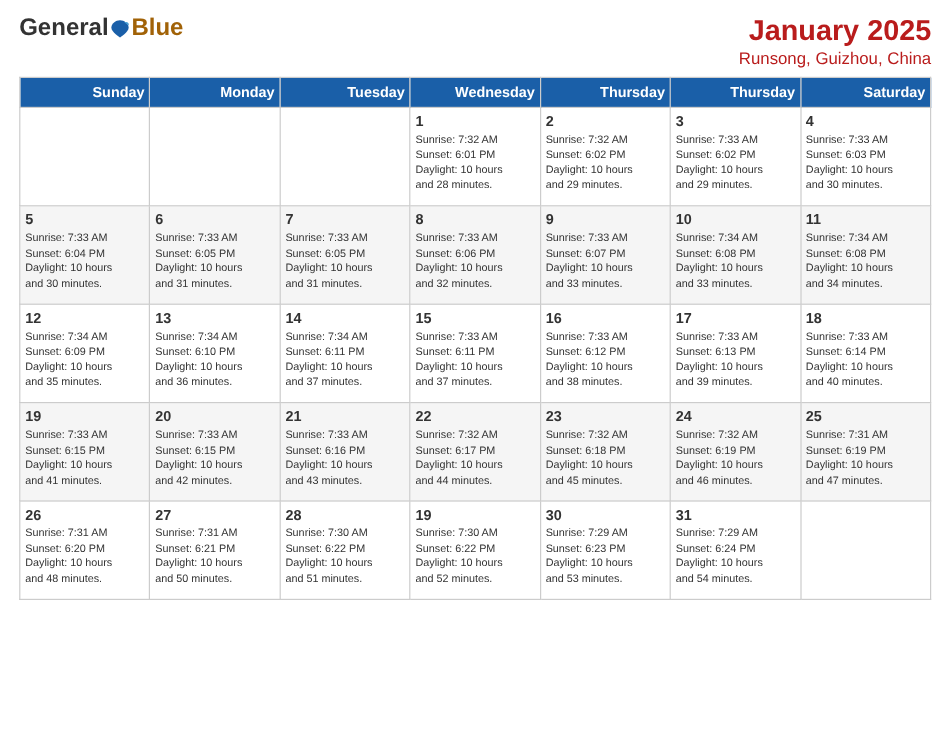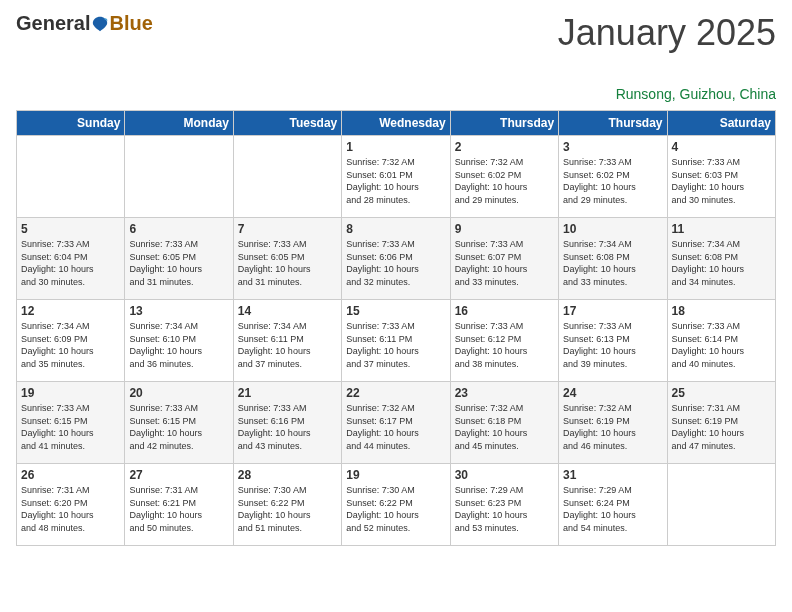--- a/index.html
+++ b/index.html
@@ -41,28 +41,27 @@
     }
     .logo-icon {
       width: 18px;
       height: 18px;
       margin-left: 1px;
     }
     .title-block {
       text-align: right;
     }
     .calendar-title {
-      font-size: 36px;
-      font-weight: normal;
-      color: #404040;
+      font-size: 24px;
+      font-weight: bold;
+      color: #b91c1c;
     }
     .calendar-subtitle {
       font-size: 14px;
-      color: #15803d;
-      margin-top: 32px;
+      color: #b91c1c;
     }
     .calendar {
       width: 100%;
       border-collapse: collapse;
       table-layout: fixed;
     }
     .calendar thead th {
       background-color: #1a5fa8;
       color: #fff;
       font-size: 12px;

